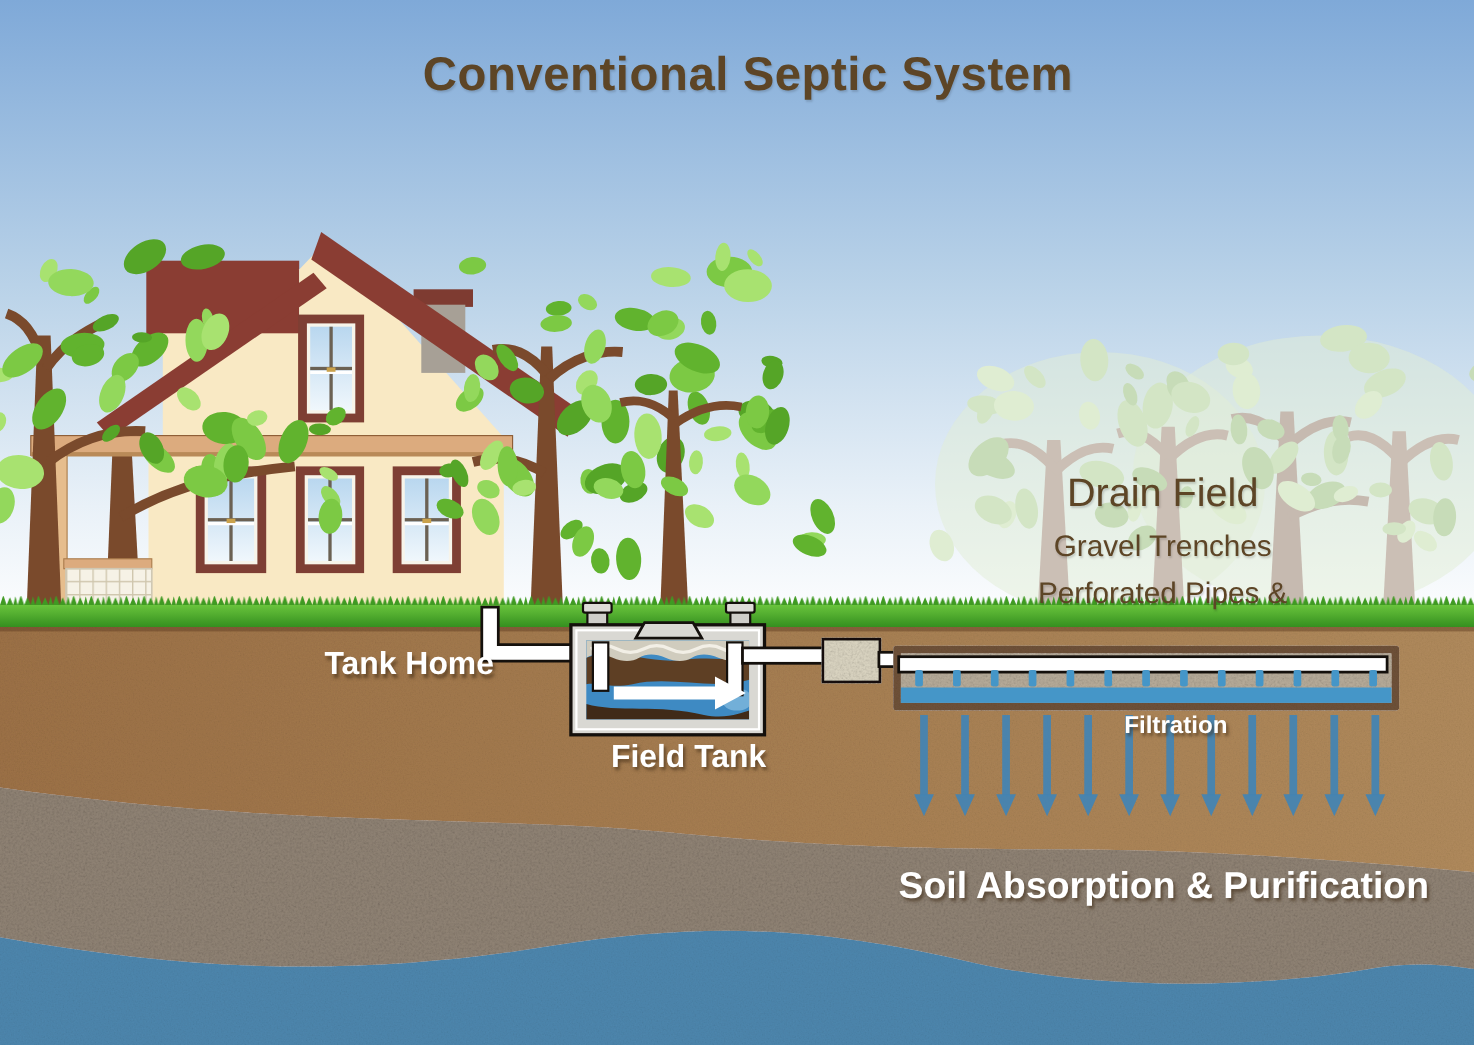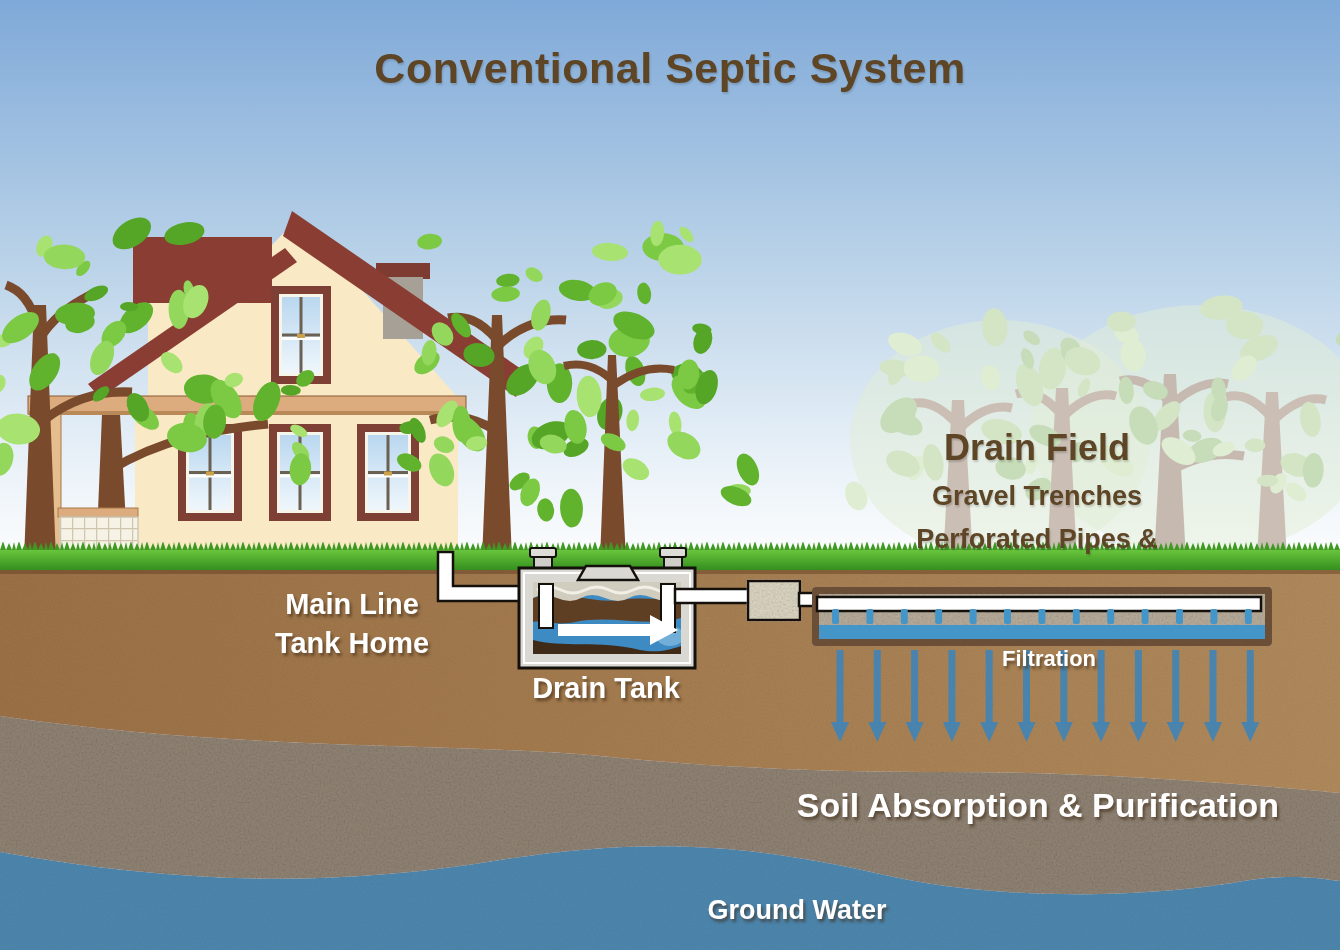--- a/index.html
+++ b/index.html
@@ -1,22 +1,22 @@
 <!DOCTYPE html>
 <html><head>
 <meta charset="utf-8">
 <style>
   html,body{margin:0;padding:0;background:#ffffff;}
   #scene{position:relative;width:1340px;height:950px;overflow:hidden;
          font-family:"Liberation Sans", sans-serif;}
   #scene svg{position:absolute;left:0;top:0;}
-  .overlay{position:absolute;pointer-events:none;white-space:nowrap;}
+  .overlay{position:absolute;pointer-events:none;white-space:nowrap;padding-left:20px;}
   .lbl{color:#ffffff;font-weight:bold;text-align:center;
        text-shadow:2px 3px 3px rgba(61,41,20,.6);}
-  .heading{color:#5d4526;font-weight:bold;text-align:center;
+  .heading{color:#5d4526;font-weight:normal;text-align:center;
        text-shadow:1px 2px 2px rgba(0,0,0,.18);}
   #title{left:0;right:0;top:44px;font-size:43px;letter-spacing:.5px;
        color:#5d4526;font-weight:bold;text-align:center;
        text-shadow:1px 2px 2px rgba(0,0,0,.15);}
   #main-line-label{left:232px;top:585px;width:240px;font-size:29px;line-height:39px;}
   #septic-tank-label{left:486px;top:672px;width:240px;font-size:29px;}
   #filtration-label{left:929px;top:646px;width:240px;font-size:22px;text-align:center;}
   #soil-absorption-label{left:738px;top:786px;width:600px;font-size:34px;}
   #ground-water-label{left:647px;top:895px;width:300px;font-size:27px;}
   #drain-field-label{left:857px;top:427px;width:360px;font-size:36px;}
@@ -415,32 +415,30 @@
           <polygon points="1204.0,722 1222.0,722 1213.0,742" fill="#4584b2" opacity="0.95"></polygon>
           <rect x="1246.8" y="650" width="7" height="74" fill="#4584b2" opacity="0.95"></rect>
           <polygon points="1241.3,722 1259.3,722 1250.3,742" fill="#4584b2" opacity="0.95"></polygon>
         </g>
   </g>
 </svg>
 
 <div id="title" class="overlay">Conventional Septic System</div>
 
 <div id="main-line-label" class="overlay lbl">
-  <div>Main Line</div>
   <div>Tank Home</div>
 </div>
 
-<div id="septic-tank-label" class="overlay lbl">Drain Tank</div>
+<div id="septic-tank-label" class="overlay lbl">Field Tank</div>
 
 <div id="drain-field-label" class="overlay heading">Drain Field</div>
 
 <div id="drain-field-sub" class="overlay heading">
   <div>Gravel Trenches</div>
   <div>Perforated Pipes &amp;</div>
 </div>
 
 <div id="filtration-label" class="overlay lbl">Filtration</div>
 
 <div id="soil-absorption-label" class="overlay lbl">Soil Absorption &amp; Purification</div>
 
-<div id="ground-water-label" class="overlay lbl">Ground Water</div>
 
 </div>
 
 </body></html>

